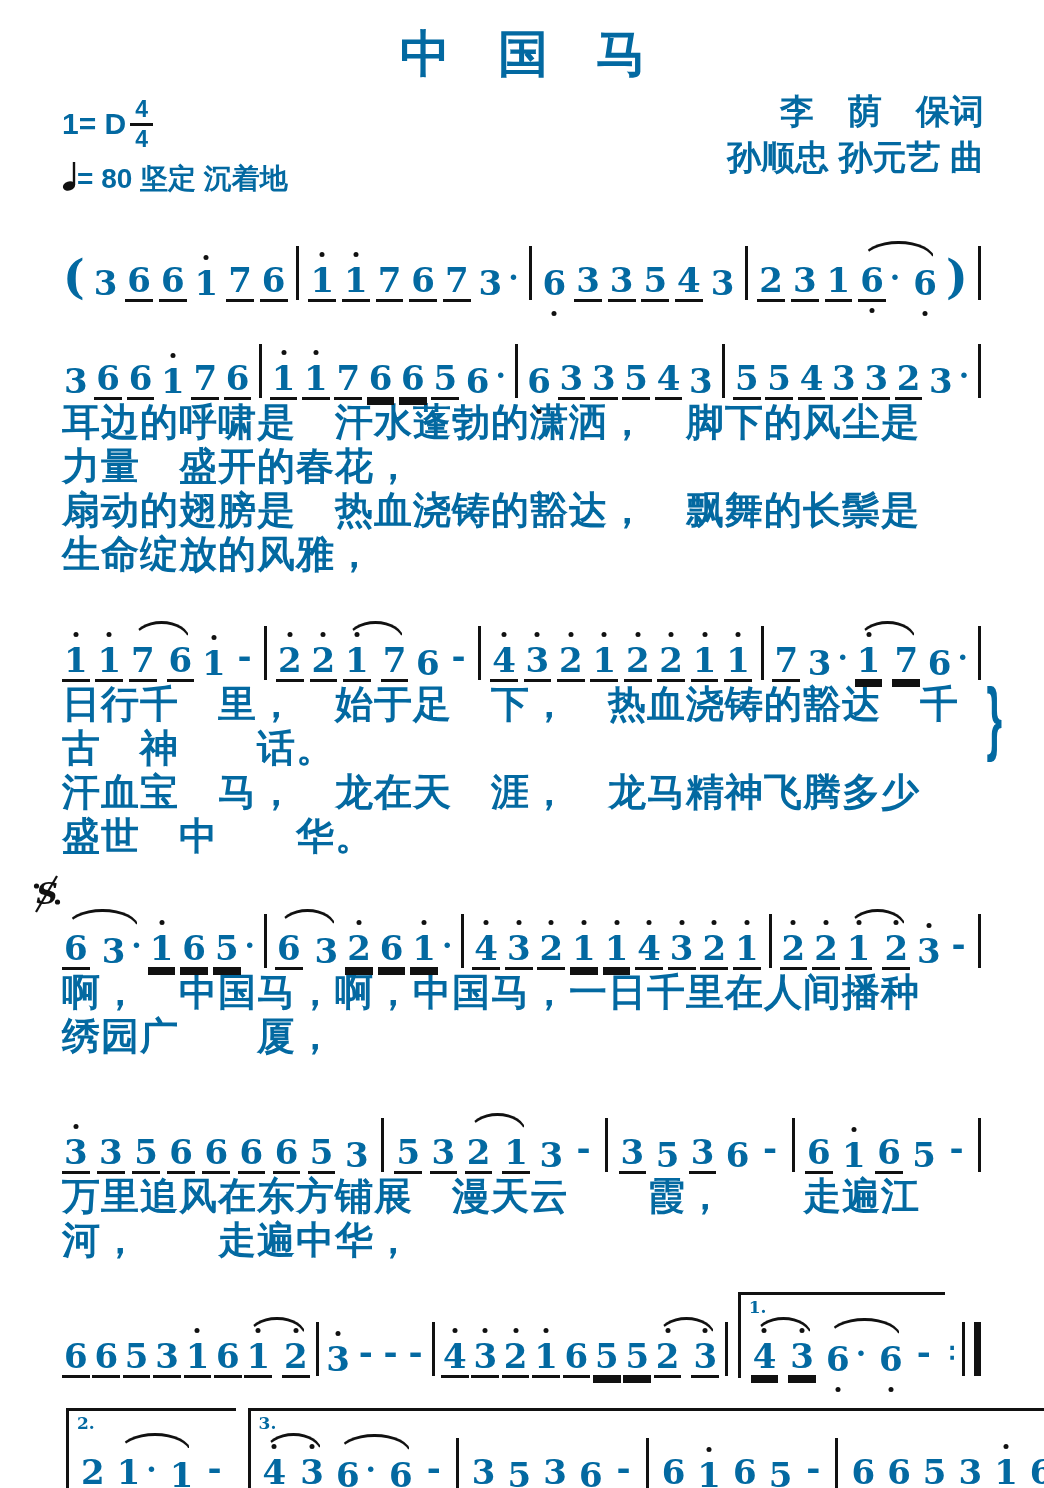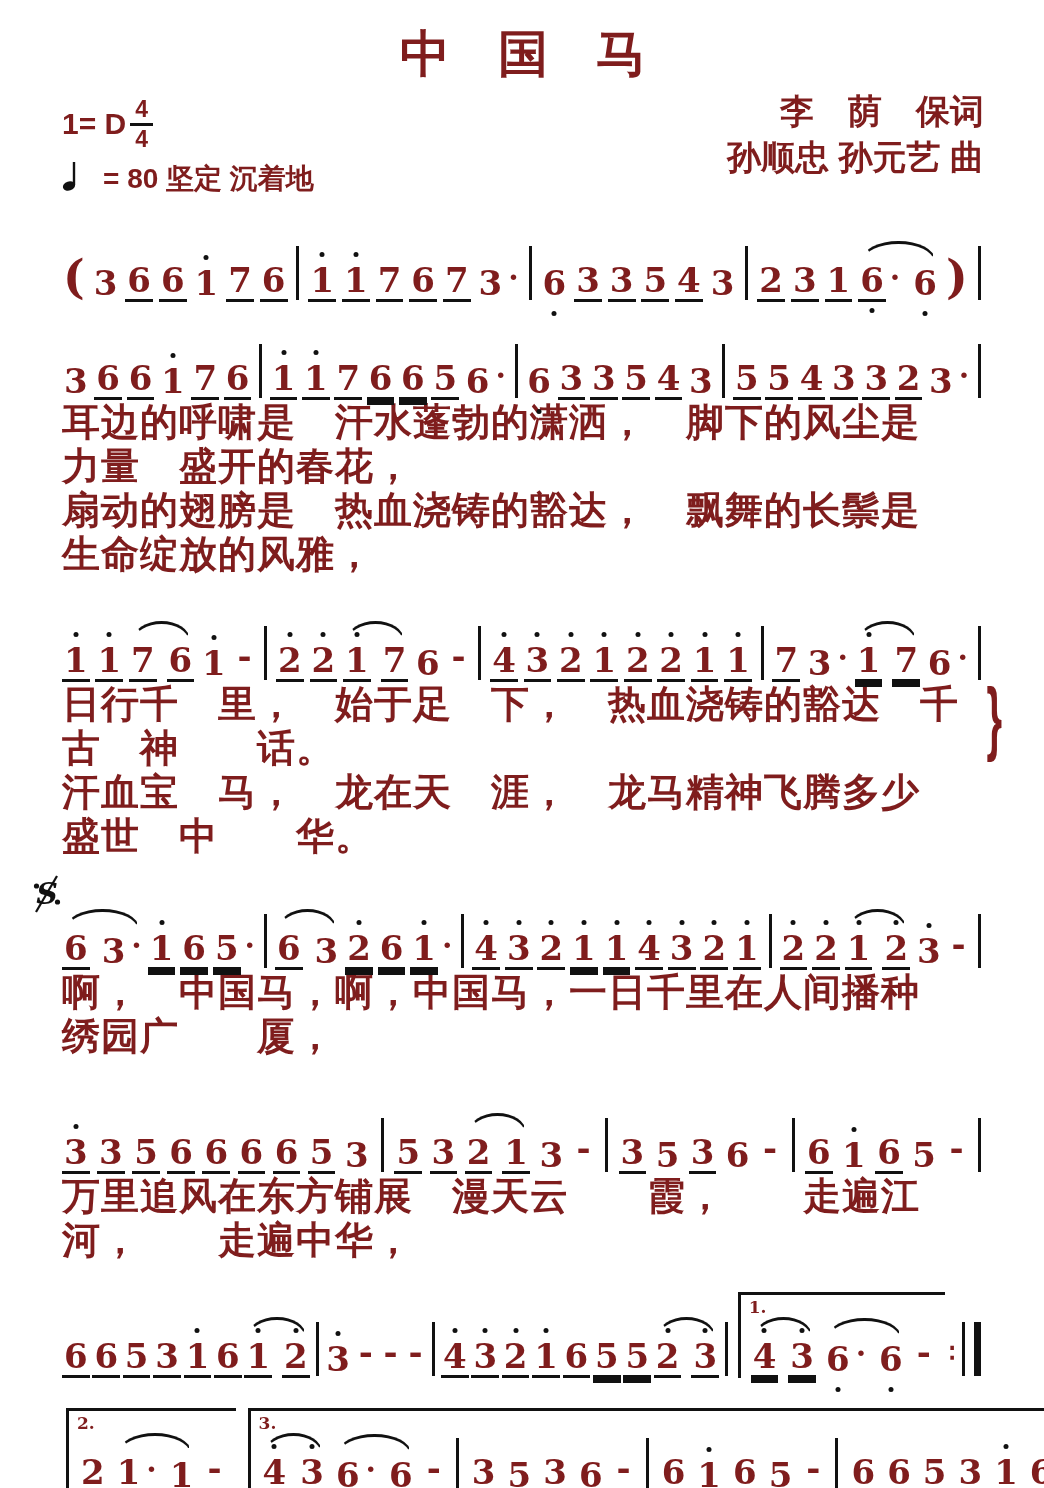--- a/index.html
+++ b/index.html
@@ -1,34 +1,34 @@
 <!DOCTYPE html>
 <html><head>
 <meta charset="utf-8">
 <style>
   html,body{margin:0;padding:0;background:#e8e8e8;}
   .page{
-    width:1044px;height:1488px;margin:0 auto;background:#ffffff;color:#7f1d1d;
+    width:1044px;height:1488px;margin:0 auto;background:#ffffff;color:#0369a1;
     box-sizing:border-box;padding:22px 60px 10px 62px;overflow:hidden;
     font-family:"Liberation Sans",sans-serif;position:relative;
   }
   
   .header{position:relative;}
   .title{
     text-align:center;font-size:50px;font-weight:bold;
     letter-spacing:48px;text-indent:48px;line-height:64px;
     font-family:"Liberation Sans",sans-serif;
   }
   .meta{margin-top:14px;}
   .keyrow{display:flex;align-items:center;gap:4px;font-family:Liberation Sans, sans-serif;
     font-size:30px;font-weight:bold;height:48px;}
   .frac{display:inline-flex;flex-direction:column;align-items:center;font-size:23px;line-height:1.05;}
   .frac .fnum{border-bottom:3px solid #111;padding:0 5px 1px 5px;}
   .frac .fden{padding-top:1px;}
-  .temporow{display:flex;align-items:center;gap:26px;margin-top:10px;font-size:28px;font-weight:bold;height:42px;}
+  .temporow{display:flex;align-items:center;gap:0;margin-top:10px;font-size:28px;font-weight:bold;height:42px;}
   .credits{position:absolute;right:0;top:66px;text-align:right;font-size:34px;font-weight:bold;line-height:46px;}
   
   .score{margin-top:16px;}
   .lineblock{position:relative;}
   .mline{
     display:flex;align-items:flex-end;justify-content:space-between;
     height:86px;font-family:"DejaVu Serif",serif;font-weight:bold;
   }
   .tok{display:inline-flex;align-items:flex-end;}
   .note{

